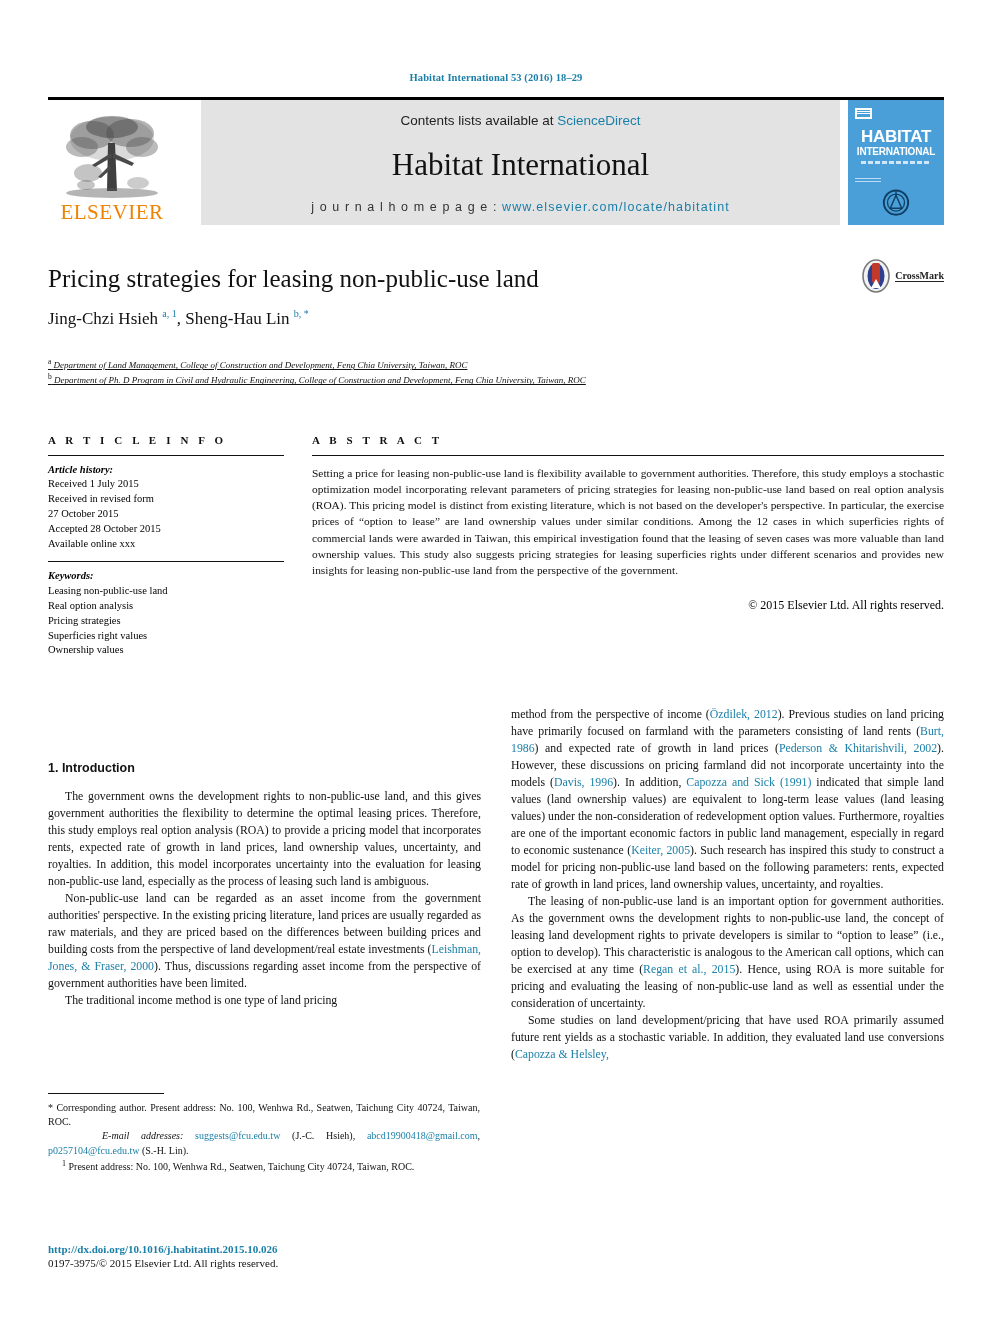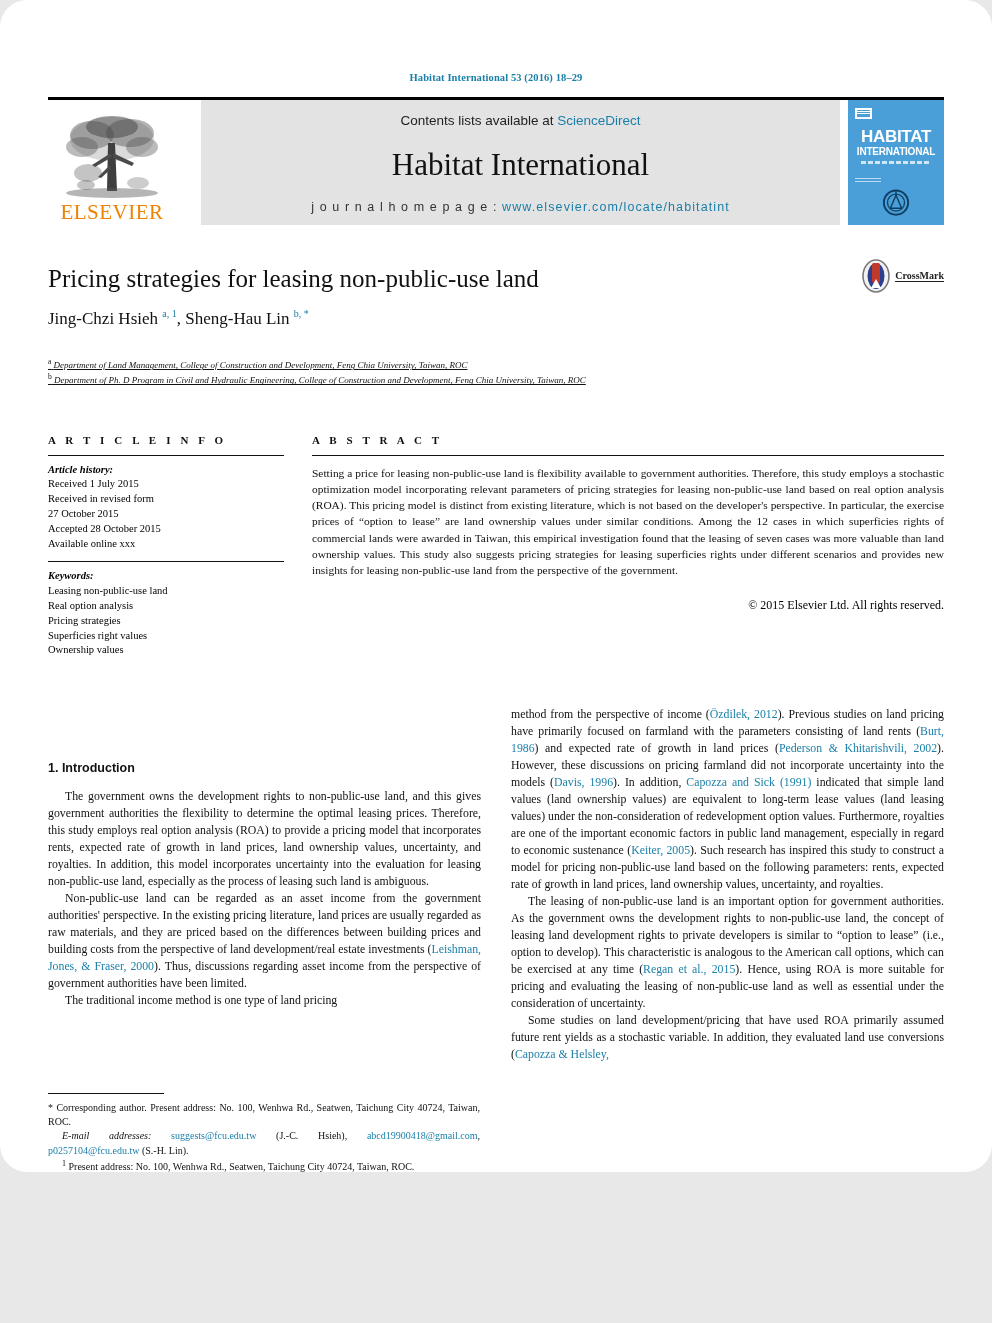--- a/index.html
+++ b/index.html
@@ -2,29 +2,28 @@
 <html><head>
 <meta charset="utf-8">
 <style>
   html, body {
     margin: 0;
     padding: 0;
     background: #e8e8e8;
   }
   .page {
     width: 992px;
-    height: 1172px;
+    height: 1323px;
     background: #ffffff;
     margin: 0 auto;
     position: relative;
     font-family: "Liberation Serif", serif;
     color: #000;
     box-sizing: border-box;
     overflow: hidden;
-    border-radius: 27px;
   }
 
   
   .running-head {
     text-align: center;
     font-family: "Liberation Serif", serif;
     font-size: 10.5px;
     font-weight: bold;
     color: #1a7fa8;
     padding-top: 72px;
@@ -282,21 +281,21 @@
     border-top: 1px solid #111;
     margin-bottom: 7px;
   }
   .fn {
     font-size: 10px;
     line-height: 1.42;
     text-align: justify;
     color: #111;
     margin: 0;
   }
-  .fn .ital { font-style: italic; }
+  .fn .ital { font-style: italic; margin-left: 40px; }
   .fn sup { font-size: 8px; }
   .doi-block {
     position: absolute;
     left: 48px;
     top: 1243px;
     width: 440px;
   }
   .doi-link {
     font-size: 11px;
     color: #1a7fa8;

